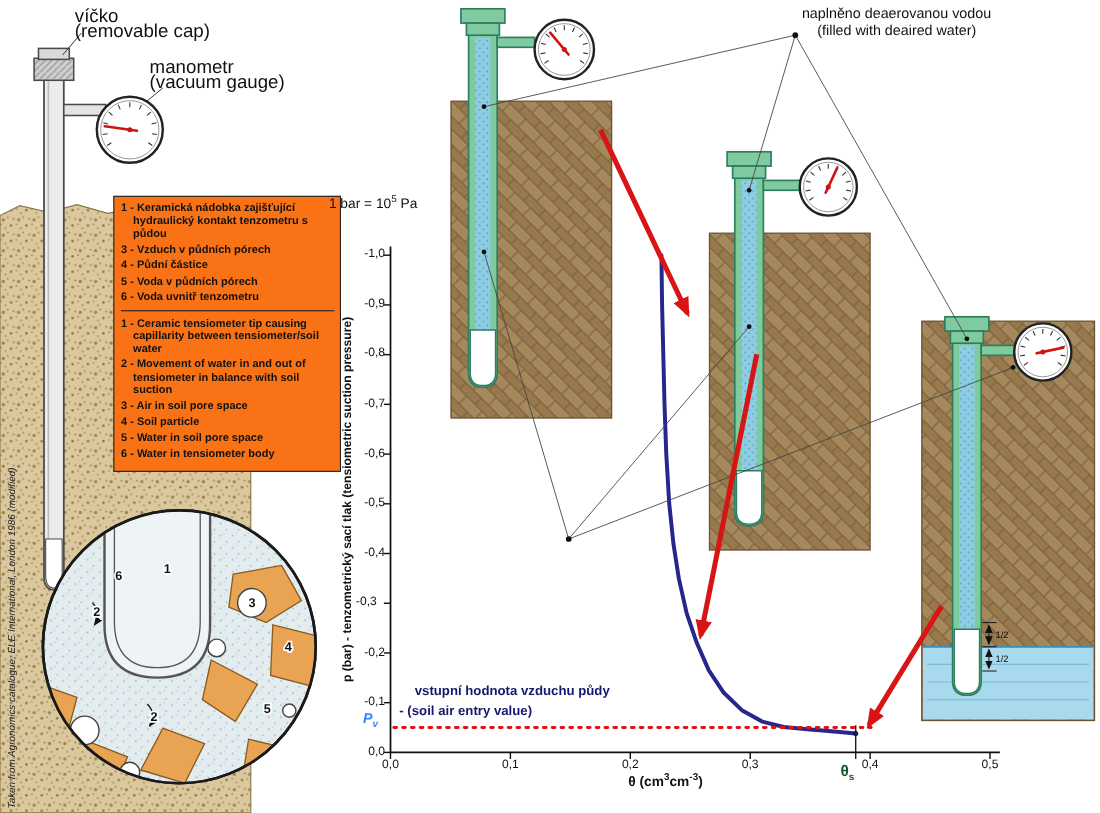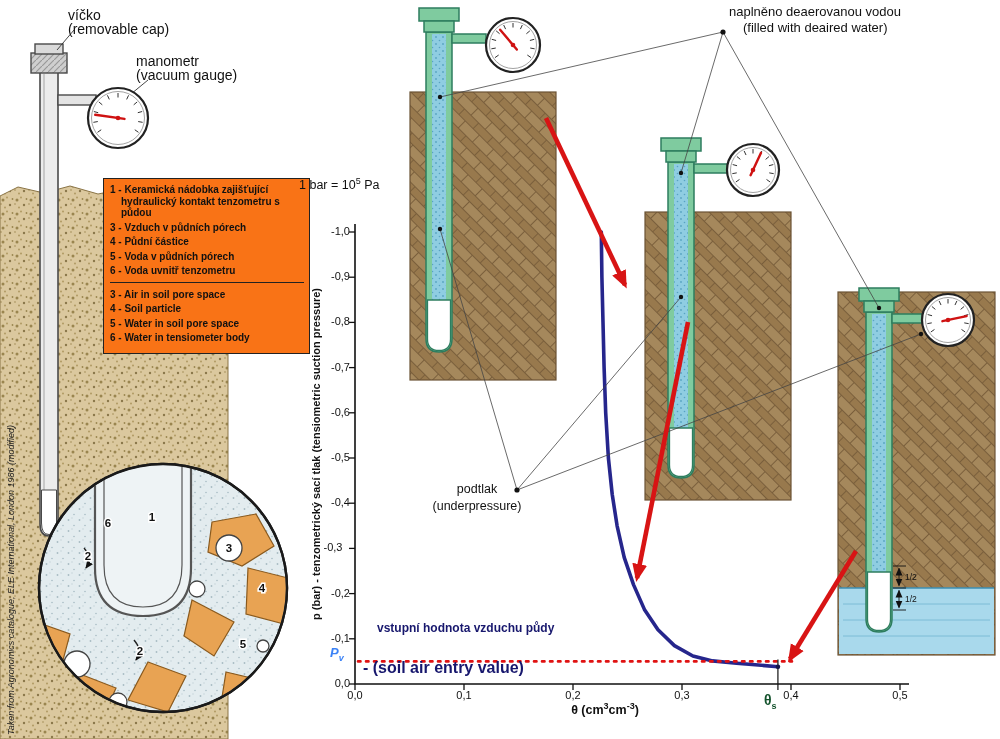--- a/index.html
+++ b/index.html
@@ -1,39 +1,39 @@
 <!DOCTYPE html>
 <html><head>
 <meta charset="utf-8">
 <style>
   html,body{margin:0;padding:0;background:#fff}
   #canvas{position:relative;width:1000px;height:739px;background:#fff;overflow:hidden;
           font-family:"Liberation Sans","DejaVu Sans",sans-serif;color:#111}
   #art{position:absolute;left:0;top:0}
-  .lbl{position:absolute;font-size:14px;line-height:14px;white-space:nowrap}
+  .lbl{position:absolute;font-size:17px;line-height:14px;white-space:nowrap}
   #capLabel{left:68px;top:8px}
   #gaugeLabel{left:136px;top:54px}
   #legendBox{position:absolute;left:103px;top:178px;width:207px;background:#f97316;border:1.5px solid #222;
              padding:5px 5px 6px 6px;box-sizing:border-box}
   .legend-item{font-size:10px;font-weight:bold;line-height:11.5px;padding-left:11px;text-indent:-11px;margin-bottom:3px}
   #legendEn{border-top:1.5px solid #222;margin-top:5px;padding-top:6px}
   #credit{position:absolute;left:6px;top:735px;width:420px;transform:rotate(-90deg);transform-origin:0 0;
           font-size:9px;font-style:italic;color:#222;white-space:nowrap}
   .ytick{position:absolute;width:34px;text-align:right;font-size:11px}
   .xtick{position:absolute;width:34px;text-align:center;font-size:11px}
   #ylabel{position:absolute;left:88px;top:446px;width:460px;height:16px;text-align:center;
           font-size:11px;font-weight:bold;transform:rotate(-90deg);white-space:nowrap}
   #xlabel{position:absolute;left:540px;top:701px;width:130px;text-align:center;font-size:12.5px;font-weight:bold}
   #barNote{position:absolute;left:299px;top:176px;font-size:12.5px}
   #filledLabel{position:absolute;left:729px;top:4px;font-size:13px;line-height:16px}
   #filledLabel .l2{padding-left:14px}
   #podtlakLabel{position:absolute;left:420px;top:481px;width:114px;text-align:center;font-size:12.5px;line-height:17px}
   #pvLabel{position:absolute;left:330px;top:645px;color:#3b82f6;font-weight:bold;font-style:italic;font-size:13px}
   #airEntry1{position:absolute;left:377px;top:621px;color:#17176d;font-weight:bold;font-size:12px}
-  #airEntry2{position:absolute;left:363px;top:659px;color:#17176d;font-weight:bold;font-size:16px}
+  #airEntry2{position:absolute;left:363px;top:639px;color:#17176d;font-weight:bold;font-size:12px}
   #thetaS{position:absolute;left:764px;top:692px;color:#14532d;font-weight:bold;font-size:14px}
   sup{font-size:9px}  sub{font-size:9px}
 </style>
 </head>
 <body>
 
 <div id="canvas">
 
   <svg id="art" width="1000" height="739" viewBox="0 0 1000 739">
     <defs>
@@ -285,44 +285,42 @@
 
   <div id="legendBox">
     <div id="legendCz">
         <div class="legend-item">1 - Keramická nádobka zajišťující hydraulický kontakt tenzometru s půdou</div>
         <div class="legend-item">3 - Vzduch v půdních pórech</div>
         <div class="legend-item">4 - Půdní částice</div>
         <div class="legend-item">5 - Voda v půdních pórech</div>
         <div class="legend-item">6 - Voda uvnitř tenzometru</div>
       </div>
     <div id="legendEn">
+        <div class="legend-item">1 - Ceramic tensiometer tip causing capillarity between tensiometer/soil water</div>
+        <div class="legend-item">2 - Movement of water in and out of tensiometer in balance with soil suction</div>
         <div class="legend-item">3 - Air in soil pore space</div>
         <div class="legend-item">4 - Soil particle</div>
         <div class="legend-item">5 - Water in soil pore space</div>
         <div class="legend-item">6 - Water in tensiometer body</div>
       </div>
   </div>
 
   <div id="credit">Taken from Agronomics catalogue, ELE International, London 1986 (modified)</div>
 
   <div id="ylabel">p (bar) - tenzometrický sací tlak (tensiometric suction pressure)</div>
   <div id="xlabel">
     <span>θ</span><span> (cm</span><sup>3</sup><span>cm</span><sup>-3</sup><span>)</span>
   </div>
   <div id="barNote">
     <span>1 bar = 10</span><sup>5</sup><span> Pa</span>
   </div>
 
   <div id="filledLabel">
     <div>naplněno deaerovanou vodou</div>
     <div class="l2">(filled with deaired water)</div>
-  </div>
-  <div id="podtlakLabel">
-    <div>podtlak</div>
-    <div>(underpressure)</div>
   </div>
   <div id="pvLabel">
     <span>P</span><sub>v</sub>
   </div>
   <div id="airEntry1">vstupní hodnota vzduchu půdy</div>
   <div id="airEntry2">-  (soil air entry value)</div>
   <div id="thetaS">
     <span>θ</span><sub>s</sub>
   </div>
 <div class="ytick" style="left: 316px; top: 677px;">0,0</div>

